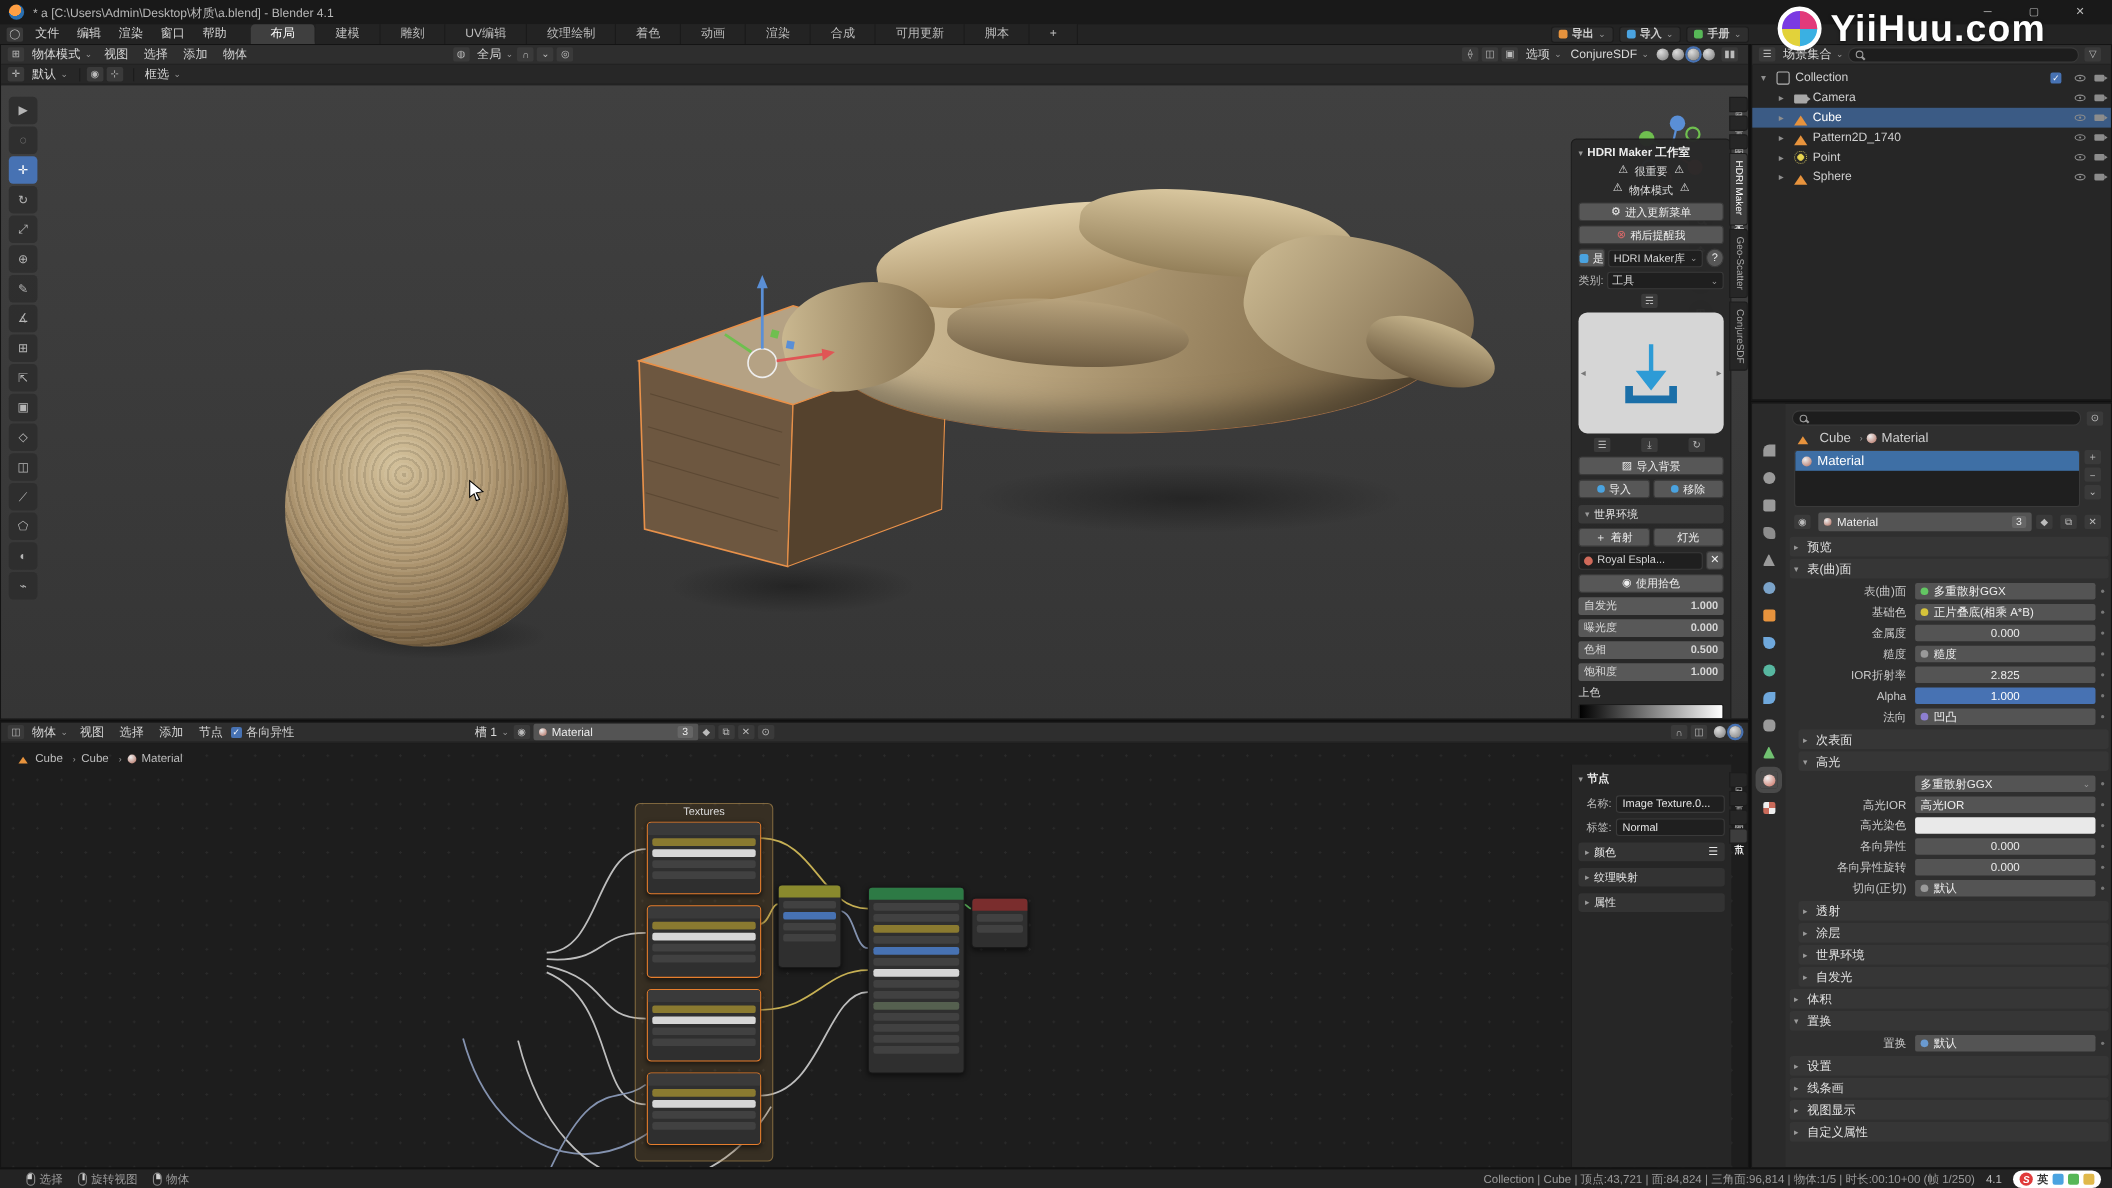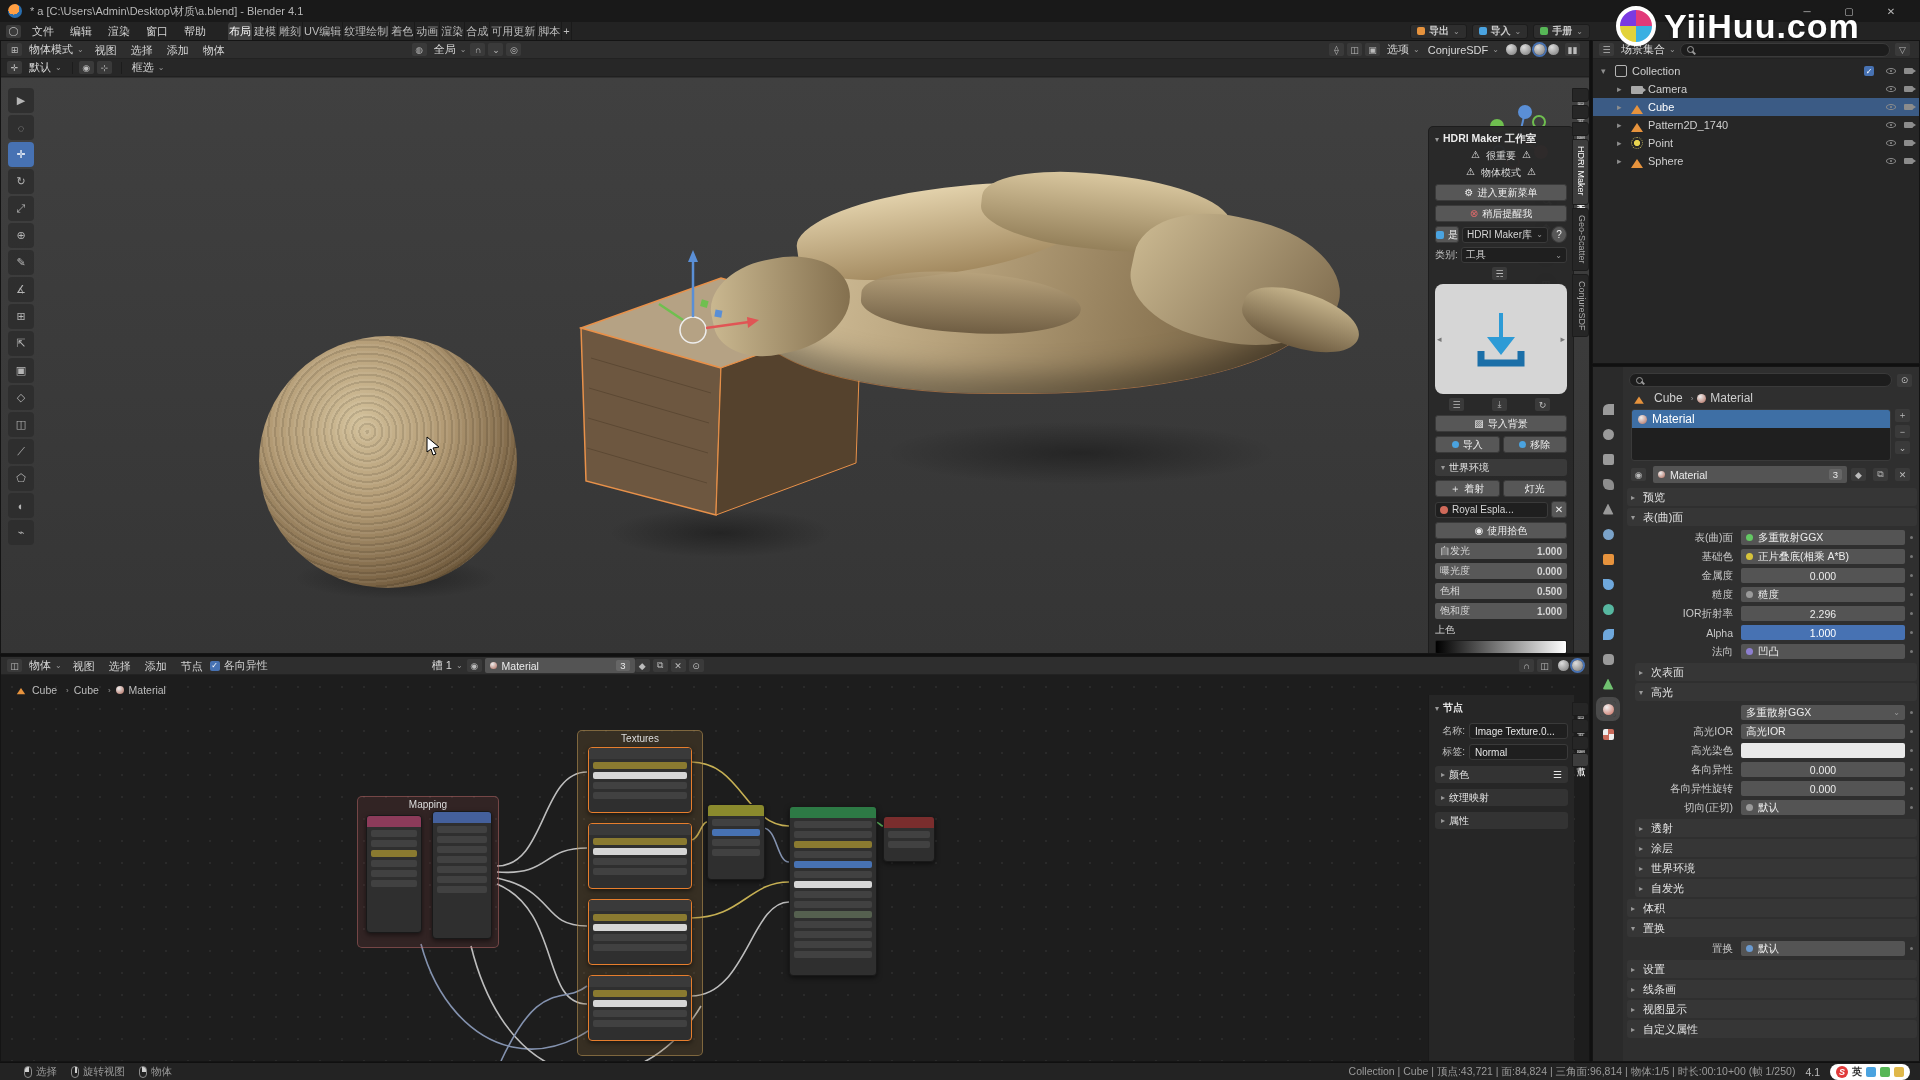--- a/index.html
+++ b/index.html
@@ -13,21 +13,21 @@
   .sep{width:1px;height:12px;background:#1c1c1c;margin:0 6px}
   
   #titlebar{left:0;top:0;width:1920px;height:22px;background:#191919;display:flex;align-items:center;padding:0 8px;color:#b8b8b8;font-size:11px}
   .blogo{width:14px;height:14px;border-radius:50%;background:radial-gradient(circle at 40% 35%,#ff9f43 0 45%,#2a6fb0 46% 100%);margin-right:8px}
   .winbtns{margin-left:auto;display:flex}
   .winbtn{width:42px;height:22px;display:flex;align-items:center;justify-content:center;color:#bbb;font-size:10px}
   
   #topbar{left:0;top:22px;width:1920px;height:18px;background:#232323;display:flex;align-items:center;padding-left:6px}
   .menu{padding:0 8px;color:#d4d4d4;font-size:11px;height:18px;line-height:18px}
   .wstabs{display:flex;margin-left:14px;height:18px;align-items:flex-end}
-  .wstab{padding:2px 1px;font-size:11px;color:#bdbdbd;background:#232323;border-right:1px solid #1a1a1a;height:18px;line-height:15px}
+  .wstab{padding:2px 18px;font-size:11px;color:#bdbdbd;background:#232323;border-right:1px solid #1a1a1a;height:18px;line-height:15px}
   .wstab.active{background:#3f3f3f;color:#fff;border-radius:4px 4px 0 0}
   .addonbtns{margin-left:auto;display:flex;margin-right:330px}
   .addonbtn{display:flex;align-items:center;background:#2e2e2e;border:1px solid #1c1c1c;border-radius:3px;height:15px;padding:0 6px;margin-left:5px;font-size:10px;color:#ccc}
   .addonbtn .mini{width:8px;height:8px;border-radius:2px;margin-right:4px}
   
   .editor{position:absolute;background:#303030;border:1px solid #141414}
   .ed-header{height:18px;background:#2e2e2e;display:flex;align-items:center;padding:0 6px;border-bottom:1px solid #222;font-size:11px;white-space:nowrap}
   .ed-header .menu{padding:0 7px}
   .dd{display:flex;align-items:center;background:transparent;border-radius:3px;padding:0 4px;color:#d8d8d8}
   .dd:after{content:"⌄";font-size:8px;margin-left:4px;color:#999}
@@ -649,21 +649,21 @@
           <i class="pdot" style="background:#9a9a9a"></i>
           <span>糙度</span>
         </span>
       <span class="animdot">
           <i></i>
         </span>
     </div>
     <div class="prow">
       <span class="plabel">IOR折射率</span>
       <span class="pfield slider">
-          <span>2.296</span>
+          <span>2.825</span>
         </span>
       <span class="animdot">
           <i></i>
         </span>
     </div>
     <div class="prow">
       <span class="plabel">Alpha</span>
       <span class="pfield blue">
           <span>1.000</span>
         </span>
@@ -845,42 +845,20 @@
         <path d="M762,152 C776,152 776,186 788,186" stroke="#8f9fbf"></path>
         <path d="M690,242 C740,242 748,206 788,206" stroke="#d9c05a"></path>
         <path d="M690,320 C745,320 750,226 788,226" stroke="#cfcfcf"></path>
         <path d="M874,146 C879,146 879,150 882,150" stroke="#63c763"></path>
         <path d="M420,268 C450,380 560,420 640,300" stroke="#8f9fbf"></path>
         <path d="M470,270 C510,430 640,430 700,330" stroke="#cfcfcf"></path>
         <path d="M500,385 C540,300 560,330 586,310" stroke="#8f9fbf"></path>
       </g>
     </svg>
 
-    <div class="nframe" style="left:356px;top:120px;width:142px;height:152px;background:rgba(150,70,70,.18);border:1px solid rgba(200,110,110,.45)">
-      <span class="flabel">Mapping</span>
-      <div class="node" style="left:8px;top:18px;width:56px;height:118px">
-        <div class="nhead" style="background:#8c3b5a"></div>
-        <div class="nr"></div>
-          <div class="nr"></div>
-          <div class="nr y"></div>
-          <div class="nr"></div>
-          <div class="nr"></div>
-          <div class="nr"></div>
-      </div>
-      <div class="node" style="left:74px;top:14px;width:60px;height:128px">
-        <div class="nhead" style="background:#44609c"></div>
-        <div class="nr"></div>
-          <div class="nr"></div>
-          <div class="nr"></div>
-          <div class="nr"></div>
-          <div class="nr"></div>
-          <div class="nr"></div>
-          <div class="nr"></div>
-      </div>
-    </div>
 
     <div class="nframe" style="left:576px;top:54px;width:126px;height:326px;background:rgba(150,115,60,.22);border:1px solid rgba(200,160,90,.5)">
       <span class="flabel">Textures</span>
       <div class="node sel" style="left:10px;top:16px;width:104px;height:66px">
         <div class="nhead" style="background:#3a3a3a"></div>
         <div class="nr y"></div>
           <div class="nr w"></div>
           <div class="nr"></div>
           <div class="nr"></div>
       </div>

